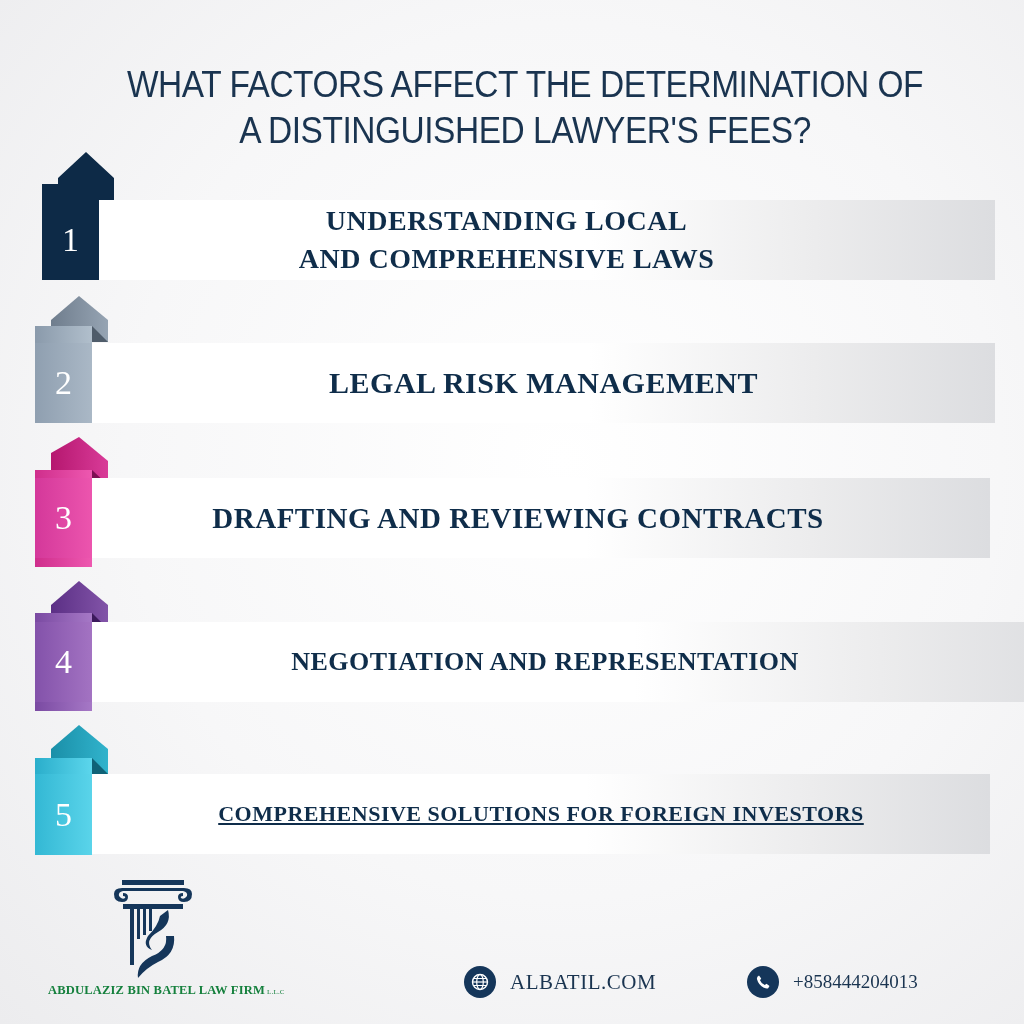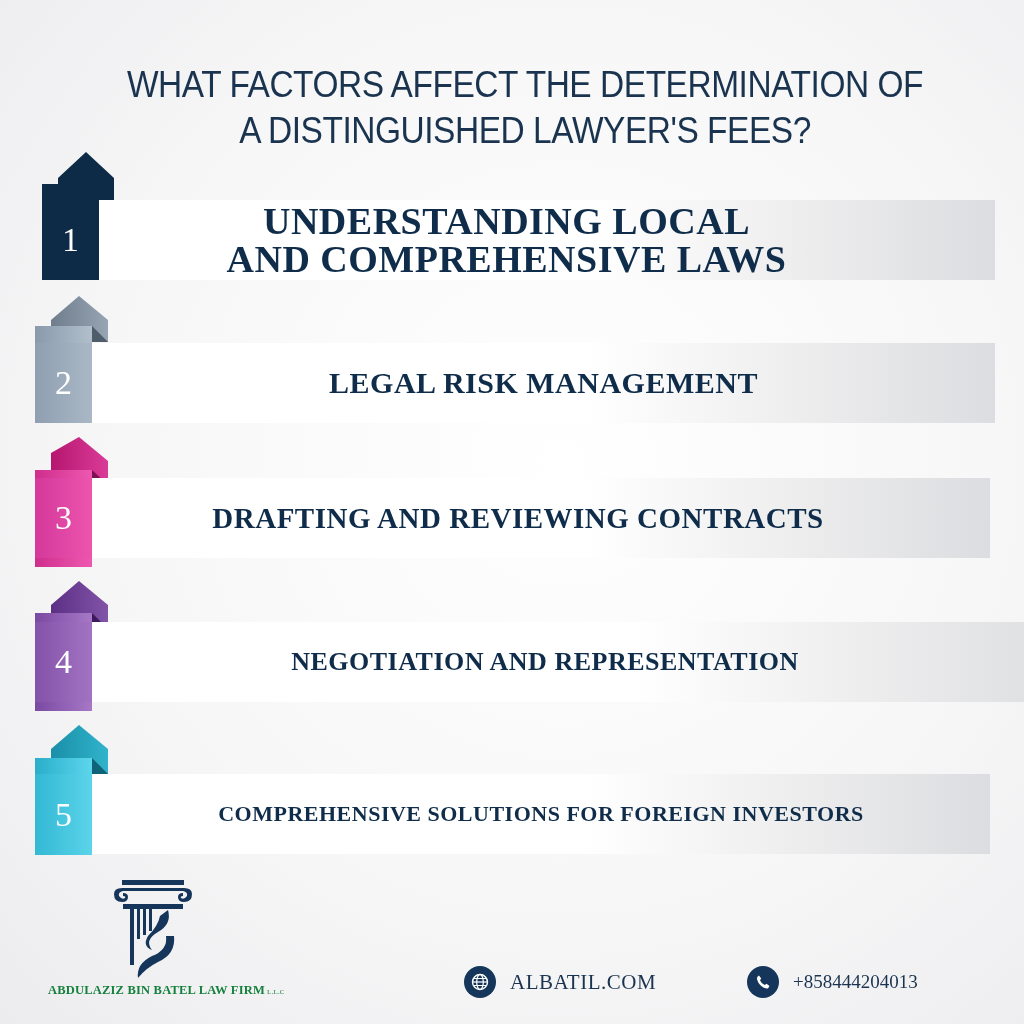--- a/index.html
+++ b/index.html
@@ -60,21 +60,21 @@
 <div class="title">
   <span>WHAT FACTORS AFFECT  THE DETERMINATION OF</span>
   <span>A DISTINGUISHED LAWYER'S FEES?</span>
 </div>
 
 <div>
   <svg class="arrow" style="left:42px;top:150px" width="74" height="132" viewBox="0 0 74 132">
     <polygon points="16,28 44,2 72,28 72,50 57,50 57,130 0,130 0,34 16,34" fill="#0d2a47"></polygon>
   </svg>
   <div class="bar" style="left:98px;top:200px;width:897px;">
-    <div class="bar-text" style="font-size:38px;line-height:38px;padding-right:80px;">
+    <div class="bar-text" style="font-size:28px;line-height:38px;padding-right:80px;">
       <span>UNDERSTANDING LOCAL</span>
       <span>AND COMPREHENSIVE LAWS</span>
     </div>
   </div>
   <div class="tab" style="left: 42px; top: 200px; height: 80px; background: rgb(13, 42, 71);">1</div>
 </div>
 
 <div>
   <svg class="arrow" style="left:35px;top:294px" width="75" height="130" viewBox="0 0 75 130">
     <defs>
@@ -157,21 +157,21 @@
       <linearGradient id="g5b" x1="0" x2="1">
           <stop offset="0" stop-color="#2aaecb"></stop>
           <stop offset="1" stop-color="#5cd6ec"></stop>
         </linearGradient>
     </defs>
     <polygon points="16,24 44,0 73,24 73,49 16,49" fill="url(#g5a)"></polygon>
     <polygon points="57,33 73,49 57,49" fill="#0f6277"></polygon>
     <rect x="0" y="33" width="57" height="97" fill="url(#g5b)"></rect>
   </svg>
   <div class="bar" style="left:92px;top:774px;width:898px;">
-    <div class="bar-text" style="font-size:22px;">
+    <div class="bar-text" style="font-size:22px;text-decoration:underline;">
       <span>COMPREHENSIVE SOLUTIONS FOR FOREIGN INVESTORS</span>
     </div>
   </div>
   <div class="tab" style="left: 35px; top: 774px; height: 81px; background: linear-gradient(90deg, rgb(51, 184, 212) 0%, rgb(90, 212, 234) 100%);">5</div>
 </div>
 
 <svg class="logo" viewBox="0 0 90 100">
   <rect x="14" y="0" width="62" height="5" fill="#15365a"></rect>
   <path d="M6,14 Q6,8 14,8 L76,8 Q84,8 84,14 Q84,22 76,22 Q70,22 70,17 Q70,13 75,13 L75,16 Q72,16 73,18 Q76,20 79,16 Q80,12 75,11 L15,11 Q10,12 11,16 Q14,20 17,18 Q18,16 15,16 L15,13 Q20,13 20,17 Q20,22 14,22 Q6,22 6,14 Z" fill="#15365a"></path>
   <rect x="15" y="24" width="60" height="5" fill="#15365a"></rect>

